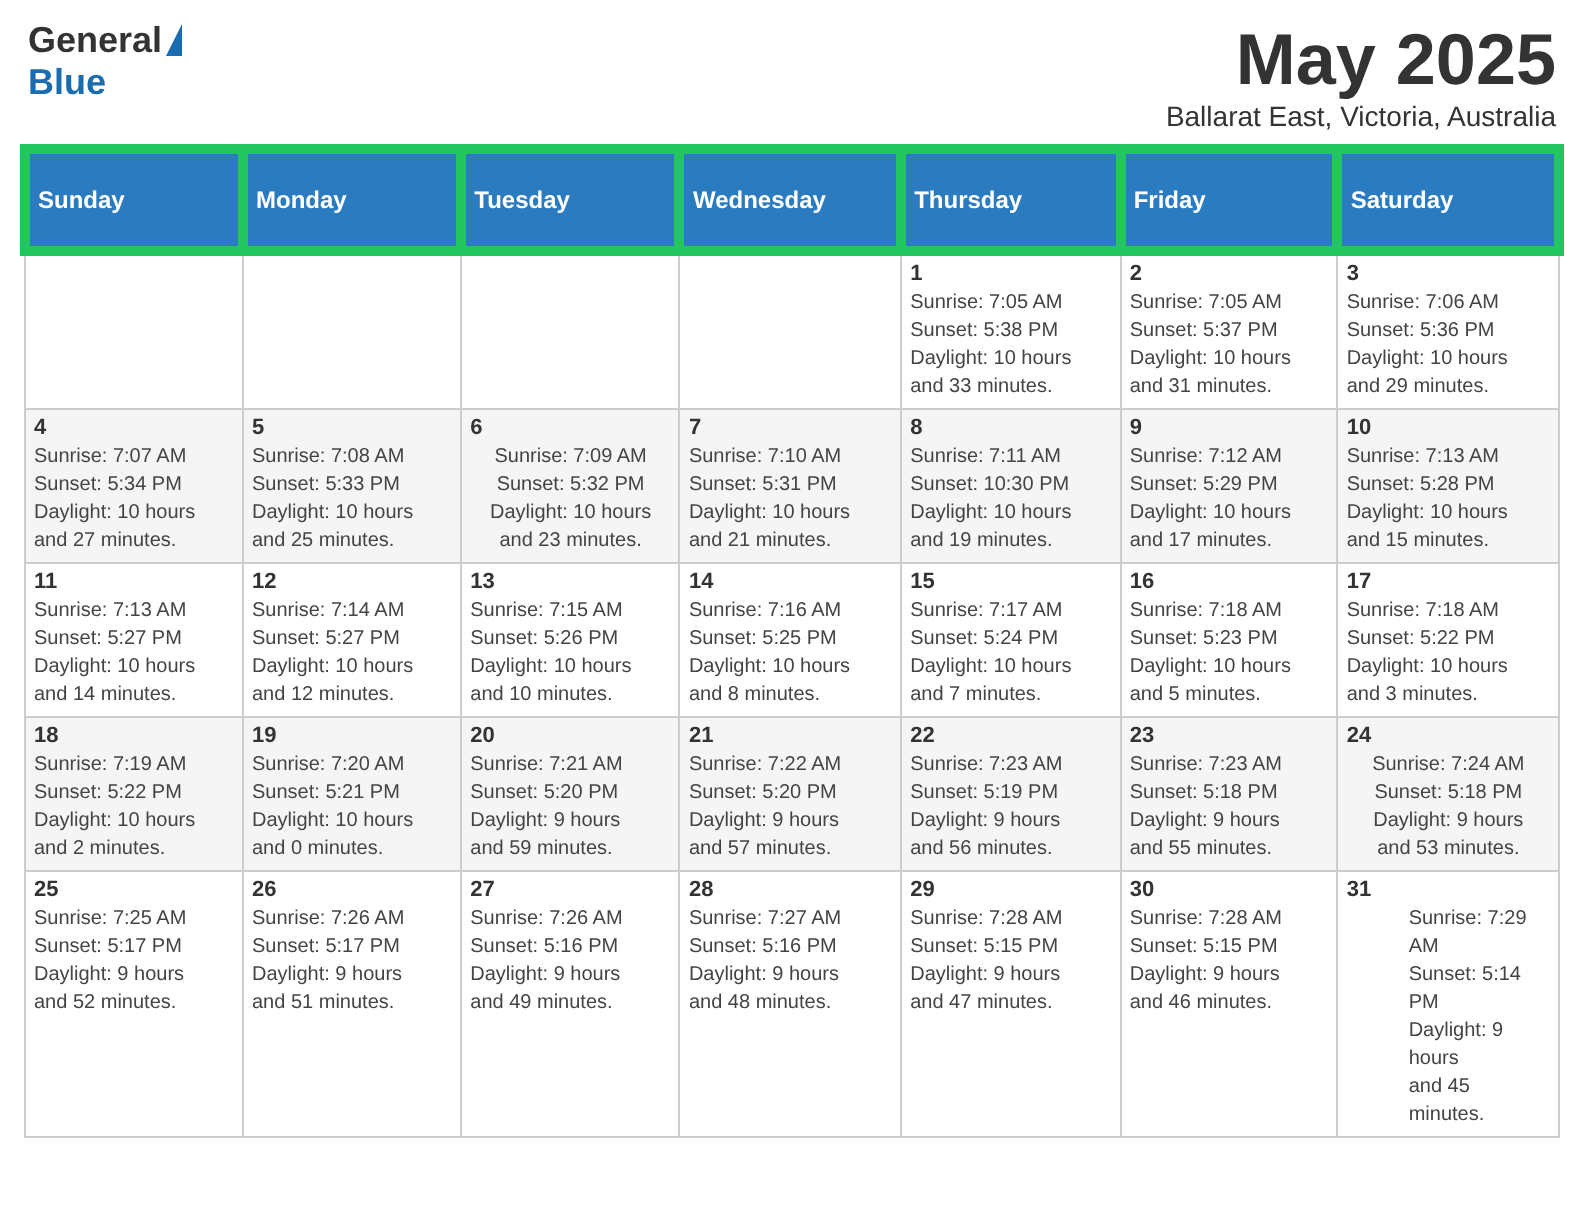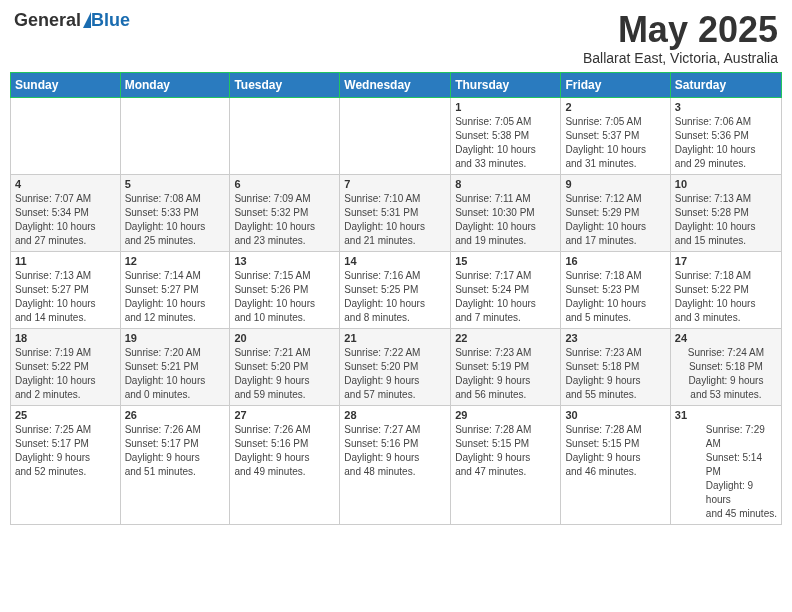--- a/index.html
+++ b/index.html
@@ -12,20 +12,21 @@
     }
     .header {
       display: flex;
       justify-content: space-between;
       align-items: flex-start;
       margin-bottom: 6px;
       padding: 0 4px;
     }
     .logo {
       display: flex;
+      flex-direction: column;
       align-items: flex-start;
     }
     .logo-text {
       display: flex;
       align-items: center;
     }
     .logo-general {
       font-size: 18px;
       font-weight: bold;
       color: #333;
@@ -59,23 +60,23 @@
     .calendar {
       width: 100%;
       border-collapse: collapse;
       border: 1px solid #ccc;
     }
     .calendar th {
       background-color: #2a7bbf;
       color: white;
       font-size: 12px;
       font-weight: bold;
-      padding: 5px 4px;
+      padding: 16px 4px;
       text-align: left;
-      border: 1px solid #22c55e;
+      border: 5px solid #22c55e;
     }
     .calendar td {
       vertical-align: top;
       border: 1px solid #ccc;
       padding: 3px 4px;
       font-size: 9.5px;
       color: #333;
       width: 113px;
       min-height: 80px;
       background: #fff;
@@ -166,21 +167,21 @@
         </td>
         <td>
           <span class="day-number">5</span>
           <div class="day-info" style="white-space: pre-line;">Sunrise: 7:08 AM
 Sunset: 5:33 PM
 Daylight: 10 hours
 and 25 minutes.</div>
         </td>
         <td>
           <span class="day-number">6</span>
-          <div class="day-info" style="white-space: pre-line;">Sunrise: 7:09 AM
+          <div class="day-info" style="white-space: pre-line; text-align: center;">Sunrise: 7:09 AM
 Sunset: 5:32 PM
 Daylight: 10 hours
 and 23 minutes.</div>
         </td>
         <td>
           <span class="day-number">7</span>
           <div class="day-info" style="white-space: pre-line;">Sunrise: 7:10 AM
 Sunset: 5:31 PM
 Daylight: 10 hours
 and 21 minutes.</div>

